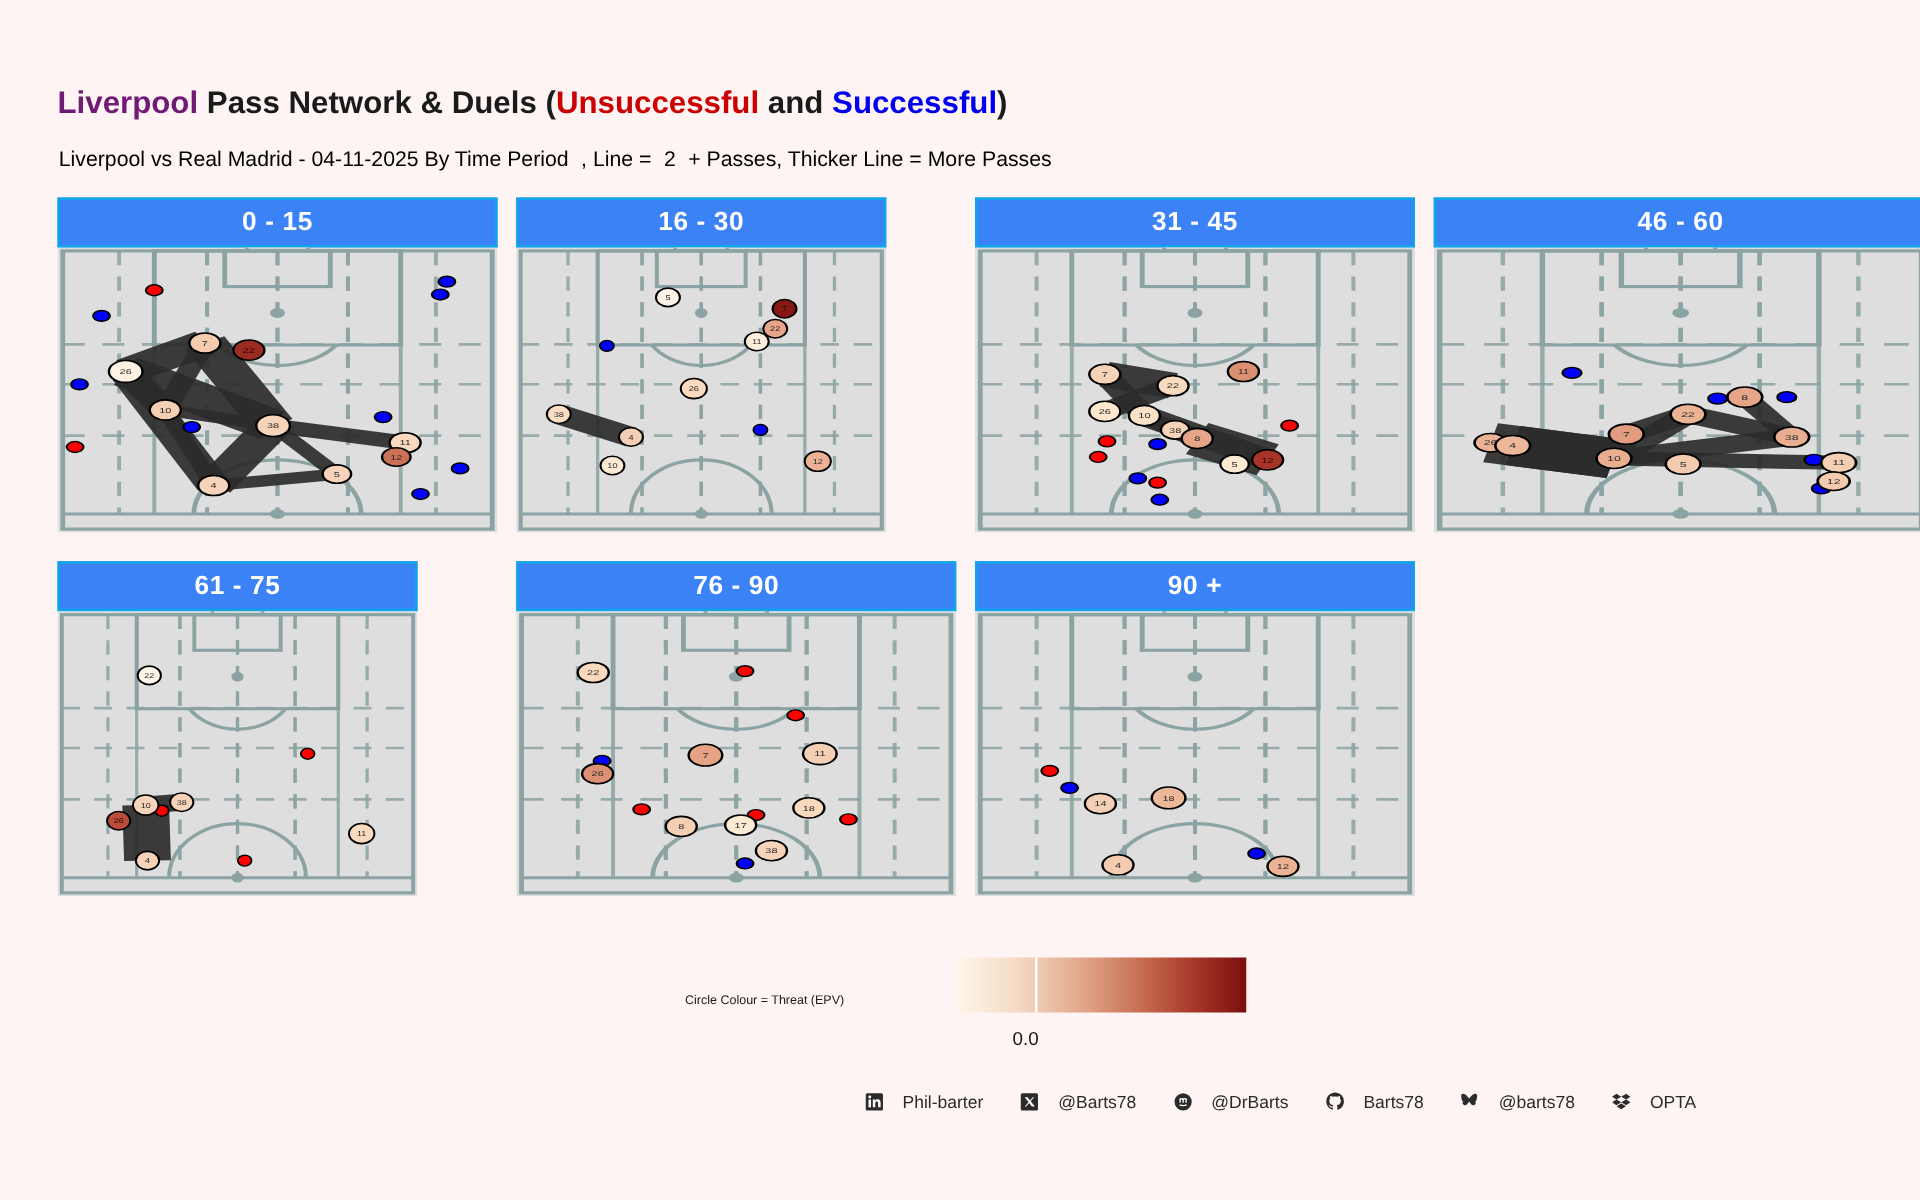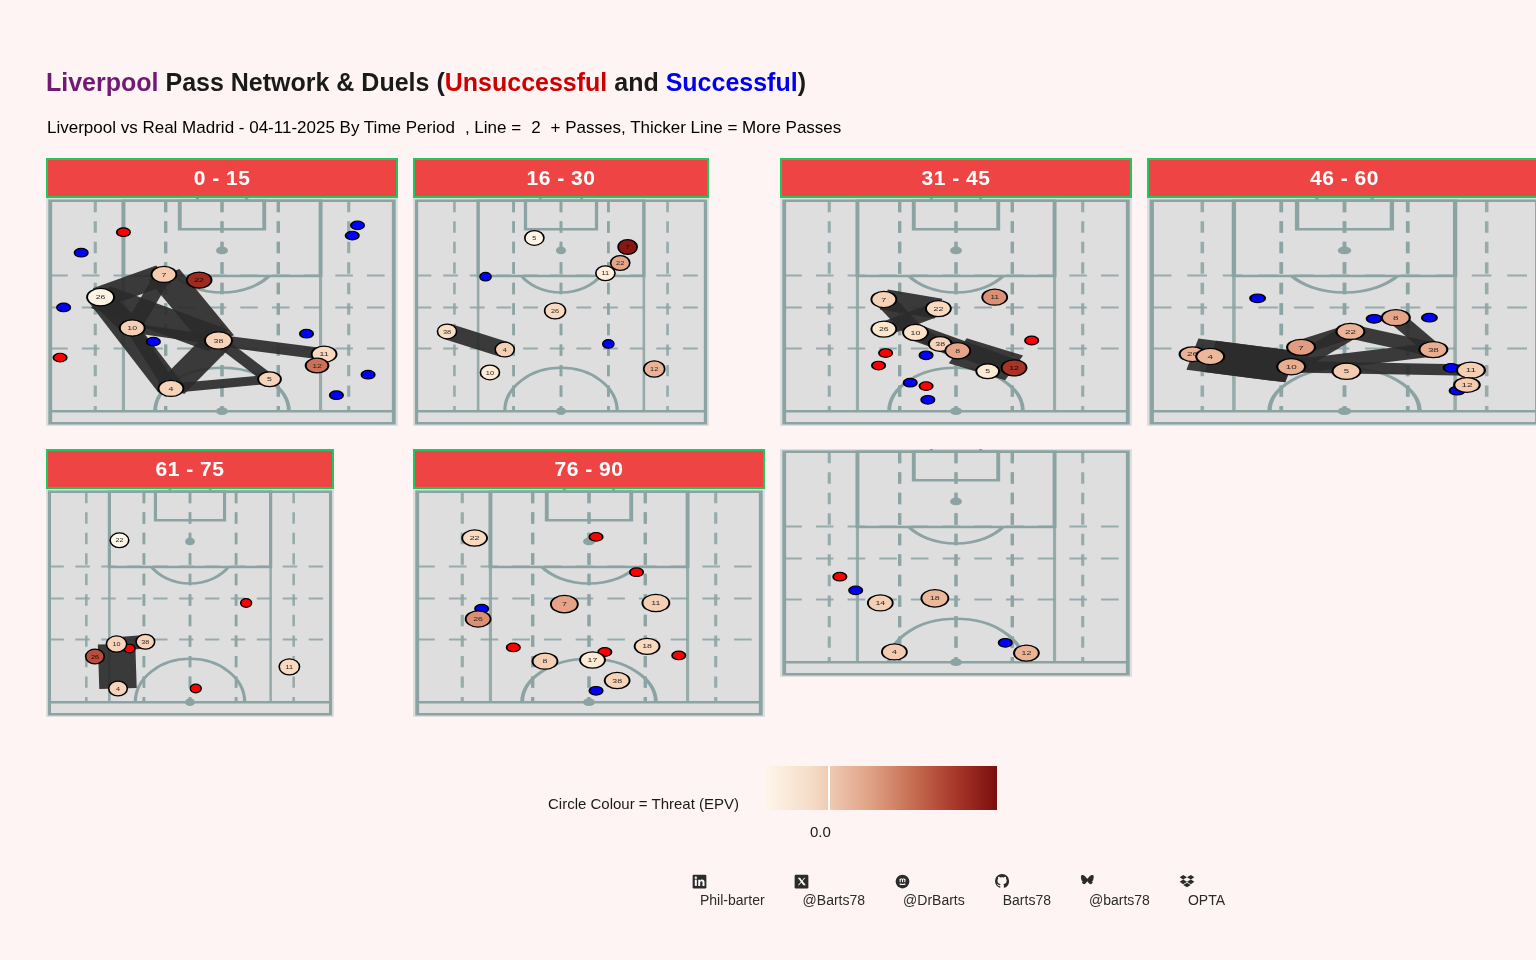--- a/index.html
+++ b/index.html
@@ -24,36 +24,36 @@
   .subtitle {
     position: absolute; left: 47px; top: 118px;
     font-size: 17px; color: #000000; white-space: nowrap;
   }
   .subtitle .gap { display:inline-block; width: 10px; }
 
   
   .panel { position: absolute; }
   .panel-header {
     position: relative;
-    background: #ef4444;
-    border: 2px solid #22c55e;
+    background: #3b82f6;
+    border: 2px solid #0ea5e9;
     height: 40px;
     display: flex; align-items: center; justify-content: center;
   }
   .panel-header .ph-label {
     color: #FFFFFF; font-size: 21px; font-weight: bold;
     letter-spacing: 0.5px;
   }
   .pitch-wrap { position: relative; width: 100%; height: 228px; }
   .pitch-svg { display:block; width: 100%; height: 100%; }
 
   
   .cbar-label {
     position: absolute; left: 548px; top: 795px;
-    font-size: 15px; color: #1a1a1a; white-space: nowrap;
+    font-size: 10px; color: #1a1a1a; white-space: nowrap;
   }
   .cbar {
     position: absolute; left: 765px; top: 766px;
     width: 232px; height: 44px;
     background: linear-gradient(to right, #FEF6EB 0%, #F5DCC7 20%, #E0A386 45%, #C46A4E 65%, #A8372A 82%, #7B0E0E 100%);
   }
   .cbar-tick {
     position: absolute; left: 63px; top: 0; width: 2px; height: 44px;
     background: #FFFFFF;
   }
@@ -61,21 +61,21 @@
     position: absolute; left: 810px; top: 823px;
     font-size: 15px; color: #1a1a1a;
   }
 
   
   .footer {
     position: absolute; left: 688px; top: 870px;
     display: flex; align-items: center; gap: 0px;
     font-size: 14px; color: #2a2a2a;
   }
-  .foot-item { display:flex; align-items:flex-start;flex-direction:column; }
+  .foot-item { display:flex; align-items:center; }
   .foot-icon {
     width: 22px; height: 22px; display:flex; align-items:center; justify-content:center;
     color: #2b2b2b;
   }
   .foot-text { margin-left: 12px; margin-right: 26px; white-space: nowrap; }
 </style>
 </head>
 <body>
 
 <div id="root">
@@ -591,20 +591,23 @@
               </g>
               <g>
                 <circle cx="58" cy="84" r="3.5294117647058822" fill="rgb(247,212,185)" stroke="#000" stroke-width="0.55"></circle>
                 <text x="58" y="84.95" text-anchor="middle" font-size="2.5" font-family="Liberation Sans, sans-serif" fill="#2a2a2a">38</text>
               </g>
             </g>
           </svg>
         </div>
       </div>
       <div class="panel" style="left: 780px; top: 449px; width: 352px;">
+        <div class="panel-header">
+          <span class="ph-label">90 +</span>
+        </div>
         <div class="pitch-wrap">
           <svg class="pitch-svg" viewBox="0 0 100 100" preserveAspectRatio="none">
             <rect x="0" y="0" width="100" height="100" fill="#DEDEDE"></rect>
             <g>
               <rect x="1.2" y="1.2" width="97.6" height="97.6" fill="none" stroke="#8CA3A3" stroke-width="1.1"></rect>
               <rect x="43" y="-3.2" width="14" height="4.4" fill="#CFD6D6" stroke="#8CA3A3" stroke-width="0.9"></rect>
               <rect x="22" y="1.2" width="56" height="33" fill="none" stroke="#8CA3A3" stroke-width="1.1"></rect>
               <rect x="38" y="1.2" width="24" height="12.5" fill="none" stroke="#8CA3A3" stroke-width="1.1"></rect>
               <circle cx="50" cy="23" r="1.7" fill="#8CA3A3"></circle>
               <path d="M 36.5 34 A 16 16 0 0 0 63.5 34" fill="none" stroke="#8CA3A3" stroke-width="1.1"></path>

